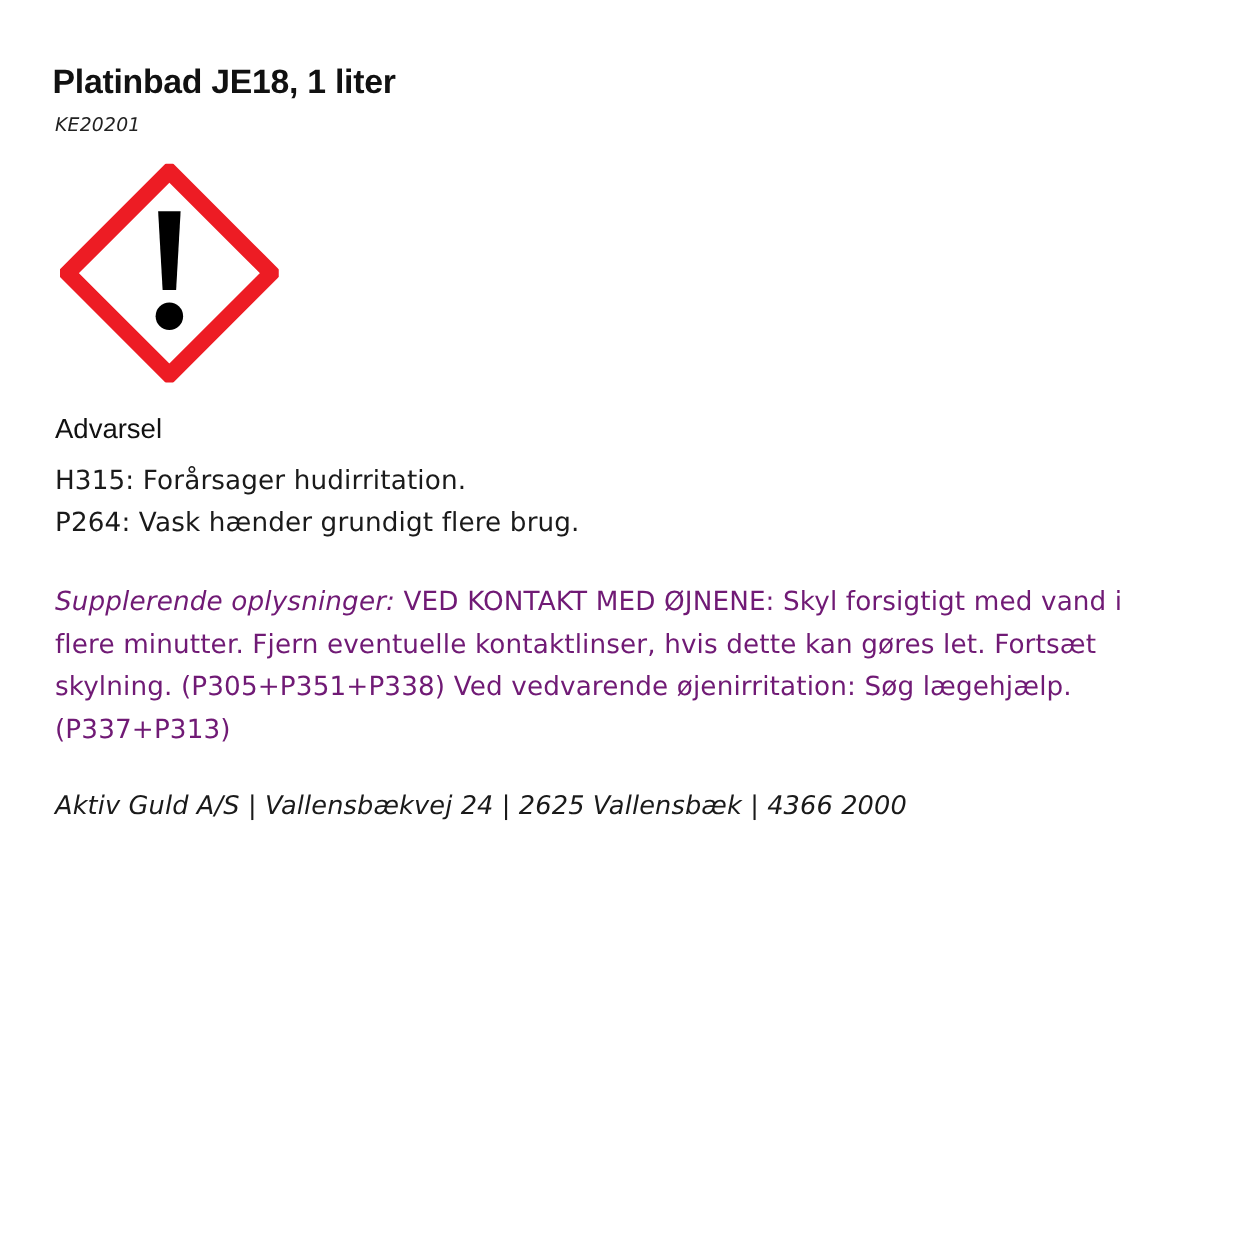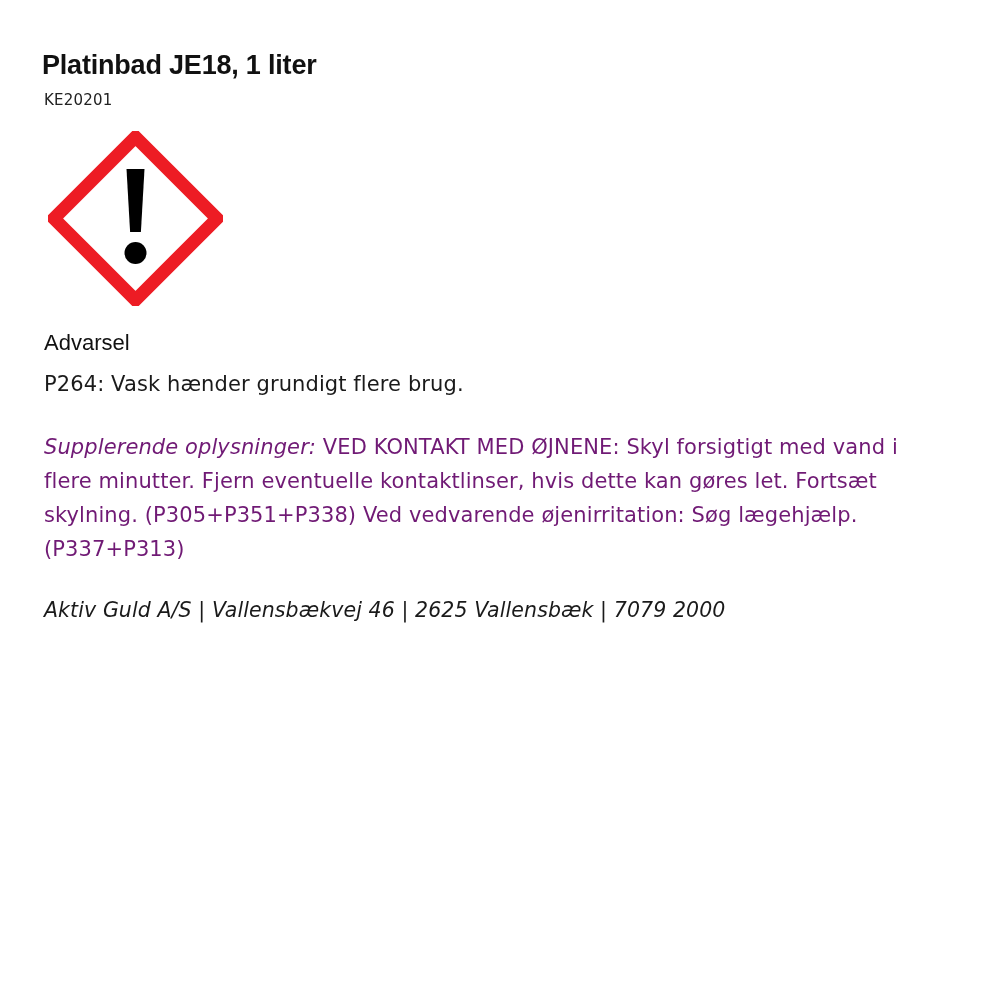--- a/index.html
+++ b/index.html
@@ -28,20 +28,21 @@
     letter-spacing: -0.2px;
     margin: 10px 0 0 0;
     color: #111111;
   }
   .product-code {
     font-family: "DejaVu Sans", sans-serif;
     font-size: 15px;
     color: #222222;
     margin: 10px 0 0 2px;
     letter-spacing: 0.2px;
+    font-style: italic;
   }
   .pictogram-wrap {
     margin: 22px 0 0 6px;
   }
   .ghs-pictogram {
     display: block;
   }
   .signal-word {
     font-family: "Liberation Sans", sans-serif;
     font-size: 22px;
@@ -94,22 +95,23 @@
       <rect x="0" y="0" width="175" height="175" fill="#ffffff"></rect>
       <polygon points="87.5,6 169,87.5 87.5,169 6,87.5" fill="#ffffff" stroke="#ed1c24" stroke-width="13" stroke-linejoin="miter"></polygon>
       <path d="M78.5,38 h18 l-3.6,63 h-10.8 z" fill="#000000"></path>
       <circle cx="87.5" cy="122" r="11" fill="#000000"></circle>
     </svg>
   </div>
 
   <div class="signal-word">Advarsel</div>
 
   <ul class="hazard-list">
+    <li>H315: Forårsager hudirritation.</li>
     <li>P264: Vask hænder grundigt flere brug.</li>
   </ul>
 
   <p class="supplementary">
     <span class="supp-label">Supplerende oplysninger:</span><span> VED KONTAKT MED ØJNENE: Skyl forsigtigt med vand i flere minutter. Fjern eventuelle kontaktlinser, hvis dette kan gøres let. Fortsæt skylning. (P305+P351+P338) Ved vedvarende øjenirritation: Søg lægehjælp. (P337+P313)</span>
   </p>
 
-  <p class="company-line">Aktiv Guld A/S | Vallensbækvej 46 | 2625 Vallensbæk | 7079 2000</p>
+  <p class="company-line">Aktiv Guld A/S | Vallensbækvej 24 | 2625 Vallensbæk | 4366 2000</p>
 
 </div>
 
 </body></html>

